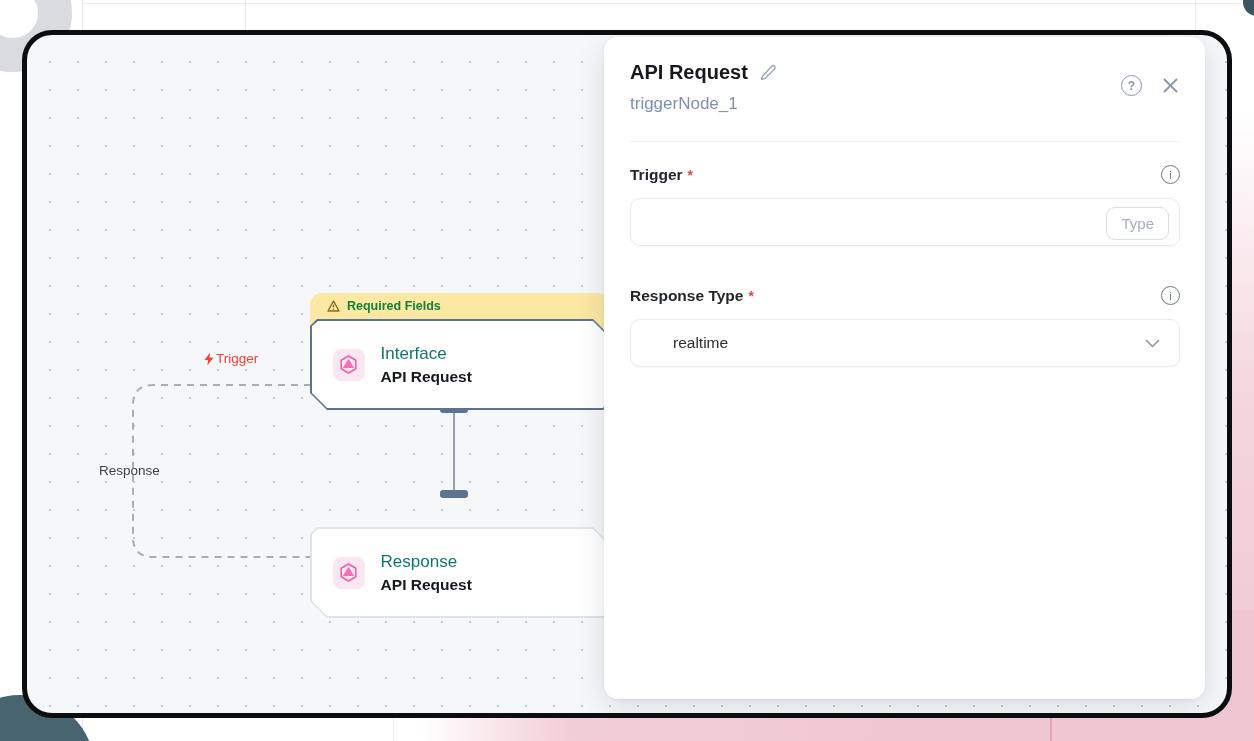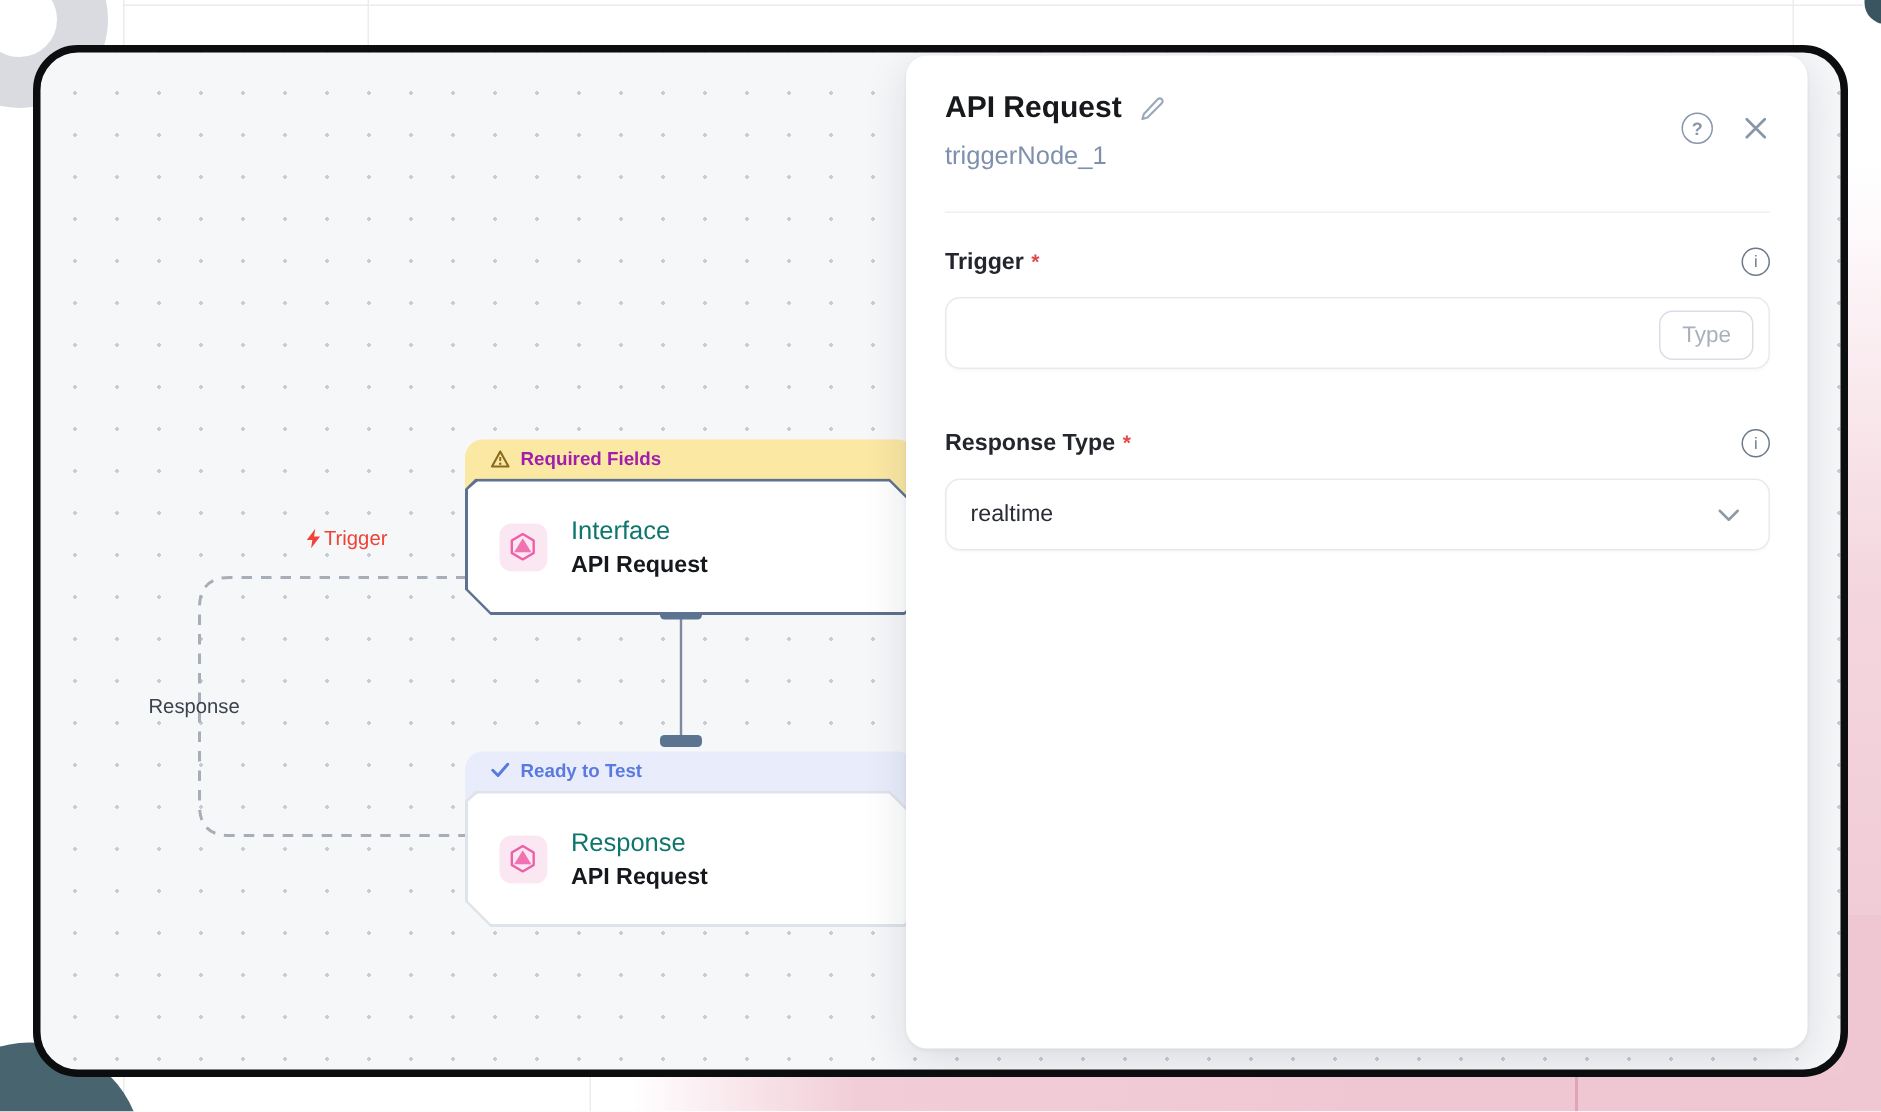--- a/index.html
+++ b/index.html
@@ -32,21 +32,21 @@
   .edges-svg { position: absolute; left: 0; top: 0; }
 
   .edge-label { position: absolute; font-size: 13.5px; }
   .trigger-label { left: 176px; top: 316px; color: #ef4238; font-weight: 400; display: flex; align-items: center; gap: 1px; }
   .response-label { left: 72px; top: 428px; color: #3b424c; }
 
   
   .node { position: absolute; left: 283px; width: 300px; }
   .node-banner { position: absolute; left: 0; top: 0; width: 100%; height: 44px; border-radius: 12px 12px 0 0;
                  display: flex; align-items: flex-start; padding: 6px 0 0 17px; font-size: 12.5px; font-weight: 700; }
-  .banner-warning { background: #fbe8a3; color: #a21caf; }
+  .banner-warning { background: #fbe8a3; color: #15803d; }
   .banner-ready { background: #e9edfb; color: #5b7ae0; }
   .node-banner .b-icon { margin-right: 7px; margin-top: 1px; }
 
   .card { position: absolute; left: 0; top: 26px; width: 100%; height: 91px;
           clip-path: polygon(7px 0, calc(100% - 17px) 0, 100% 17px, 100% calc(100% - 7px),
                      calc(100% - 7px) 100%, 17px 100%, 0 calc(100% - 17px), 0 7px); }
   .card-b1 { background: #5d7190; }
   .card-b2 { background: #dfe3ea; }
   .card-inner { position: absolute; inset: 1.6px; background: #ffffff;
           clip-path: polygon(7px 0, calc(100% - 16px) 0, 100% 16px, 100% calc(100% - 6px),
@@ -76,21 +76,21 @@
   .field-label { font-size: 15.5px; font-weight: 700; color: #23262c; }
   .req-star { color: #e5484d; font-weight: 700; margin-left: 5px; font-size: 14px; }
   .info-circle { width: 19px; height: 19px; border: 1.5px solid #6e7989; border-radius: 50%; color: #6e7989;
                  font-size: 11px; font-style: normal; display: flex; align-items: center; justify-content: center; cursor: pointer; }
   .input-box { margin-top: 14px; height: 48px; border: 1px solid #e7eaef; border-radius: 10px; background: #fff;
                position: relative; box-shadow: 0 1px 2px rgba(16,24,40,.03); }
   .edit-btn { position: absolute; right: 10px; top: 8px; height: 33px; padding: 0 14px; background: #fff;
               border: 1px solid #d9dee6; border-radius: 9px; color: #a8b0bc; font-size: 15px;
               font-family: "Liberation Sans", sans-serif; cursor: pointer; }
   .select-box { margin-top: 14px; height: 48px; border: 1px solid #e7eaef; border-radius: 10px; background: #fff;
-                display: flex; align-items: center; justify-content: space-between; padding: 0 19px 0 16px; cursor: pointer;
+                display: flex; align-items: center; justify-content: space-between; padding: 0 19px 0 42px; cursor: pointer;
                 box-shadow: 0 1px 2px rgba(16,24,40,.03); }
   .select-value { font-size: 15.5px; color: #2a2d33; }
 </style>
 </head>
 <body>
 
 <div class="page">
 
   <div class="decor decor-topline"></div>
   <div class="decor decor-vline" style="left:82px; top:0; height:30px;"></div>
@@ -149,28 +149,20 @@
             </div>
             <div>
               <div class="node-category">Interface</div>
               <div class="node-title">API Request</div>
             </div>
           </div>
         </div>
       </div>
 
       <div class="node" style="top:466px; height:120px;">
-        <div class="node-banner banner-ready">
-          <span class="b-icon">
-            <svg width="13" height="11" viewBox="0 0 13 11">
-                <path d="M1.5 5.5 L5 9 L11.5 1.5" fill="none" stroke="#5b7ae0" stroke-width="2" stroke-linecap="round" stroke-linejoin="round"></path>
-              </svg>
-          </span>
-          <span>Ready to Test</span>
-        </div>
         <div class="card card-b2">
           <div class="card-inner">
             <div class="node-icon">
               <svg width="19" height="19" viewBox="0 0 18 18">
                   <polygon points="9,1 15.9,5 15.9,13 9,17 2.1,13 2.1,5" fill="none" stroke="#ef5da8" stroke-width="1.5" stroke-linejoin="round"></polygon>
                   <polygon points="9,3.6 14.4,12.4 3.6,12.4" fill="#ef5da8" opacity="0.85"></polygon>
                 </svg>
             </div>
             <div>
               <div class="node-category">Response</div>

